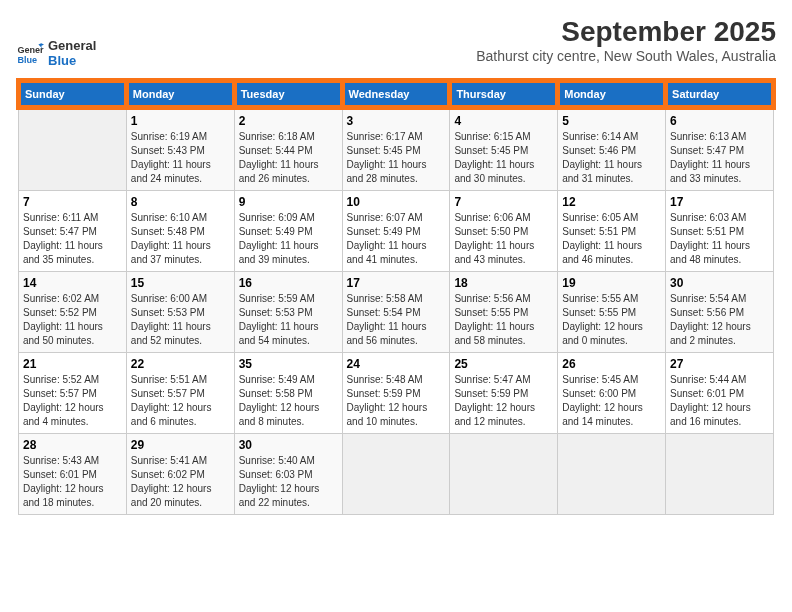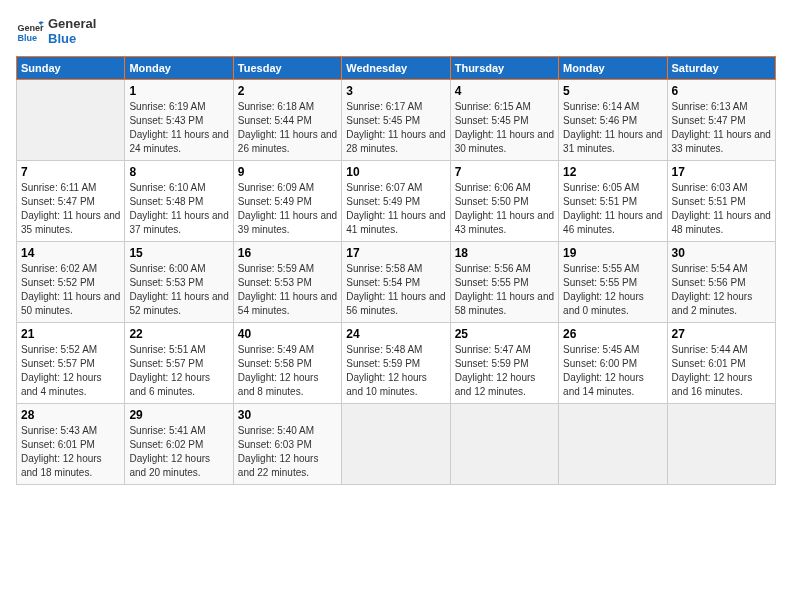--- a/index.html
+++ b/index.html
@@ -44,21 +44,21 @@
       border-collapse: collapse;
       font-size: 10px;
     }
     thead tr th {
       background: #1a6fc4;
       color: #fff;
       padding: 5px 4px;
       text-align: left;
       font-size: 11px;
       font-weight: bold;
-      border: 1px solid #f97316;
+      border: 5px solid #f97316;
       margin-top: 16px;
     }
     tbody tr td {
       border: 1px solid #ccc;
       vertical-align: top;
       padding: 4px 4px;
       height: 80px;
       width: 107px;
     }
     tbody tr:nth-child(odd) td {
@@ -90,20 +90,24 @@
     <svg class="logo-icon" viewBox="0 0 40 40">
       <text x="2" y="20" font-size="13" font-weight="bold" fill="#333">General</text>
       <text x="2" y="34" font-size="13" font-weight="bold" fill="#1a6fc4">Blue</text>
       <polygon points="32,8 38,14 36,10 40,8 36,6" fill="#1a6fc4"></polygon>
     </svg>
     <div>
       <div style="font-size:13px;font-weight:bold;color:#333;">General</div>
       <div style="font-size:13px;font-weight:bold;color:#1a6fc4;">Blue</div>
     </div>
   </div>
+  <div class="title-section">
+    <div class="month-title">September 2025</div>
+    <div class="location-title">Bathurst city centre, New South Wales, Australia</div>
+  </div>
 </div>
 
 <table>
   <thead>
     <tr id="weekday-header">
     <th>Sunday</th>
         <th>Monday</th>
         <th>Tuesday</th>
         <th>Wednesday</th>
         <th>Thursday</th>
@@ -202,21 +206,21 @@
       <tr>
         <td>
           <span class="day-num">21</span>
           <div class="day-info">Sunrise: 5:52 AM<br>Sunset: 5:57 PM<br>Daylight: 12 hours and 4 minutes.</div>
         </td>
         <td>
           <span class="day-num">22</span>
           <div class="day-info">Sunrise: 5:51 AM<br>Sunset: 5:57 PM<br>Daylight: 12 hours and 6 minutes.</div>
         </td>
         <td>
-          <span class="day-num">40</span>
+          <span class="day-num">35</span>
           <div class="day-info">Sunrise: 5:49 AM<br>Sunset: 5:58 PM<br>Daylight: 12 hours and 8 minutes.</div>
         </td>
         <td>
           <span class="day-num">24</span>
           <div class="day-info">Sunrise: 5:48 AM<br>Sunset: 5:59 PM<br>Daylight: 12 hours and 10 minutes.</div>
         </td>
         <td>
           <span class="day-num">25</span>
           <div class="day-info">Sunrise: 5:47 AM<br>Sunset: 5:59 PM<br>Daylight: 12 hours and 12 minutes.</div>
         </td>

